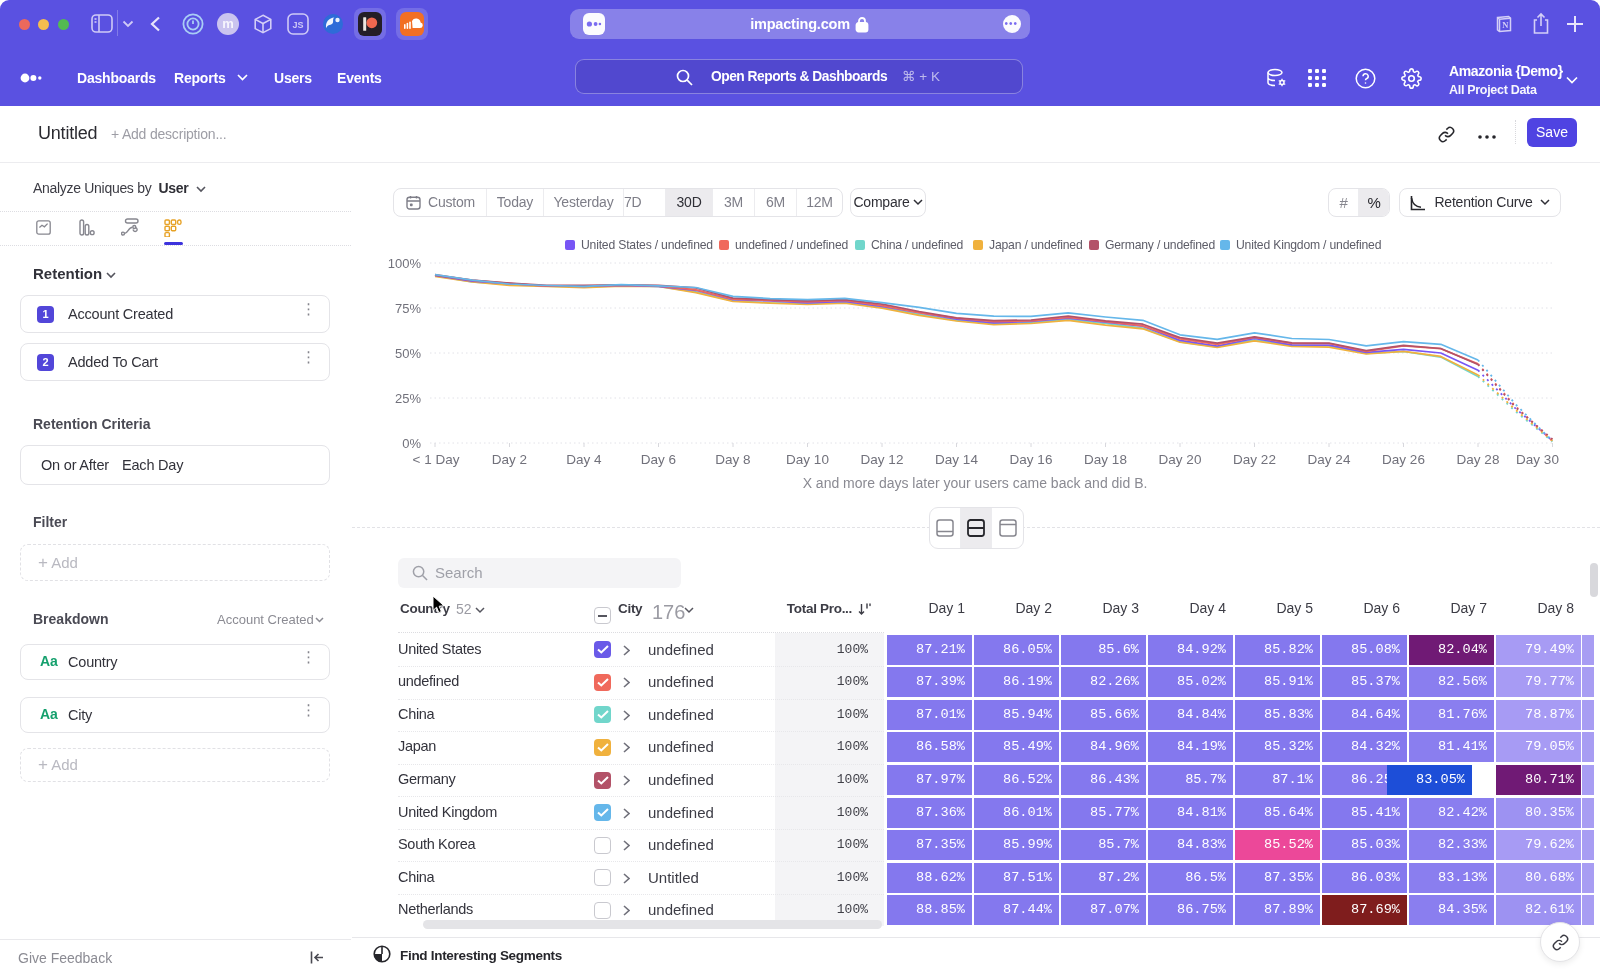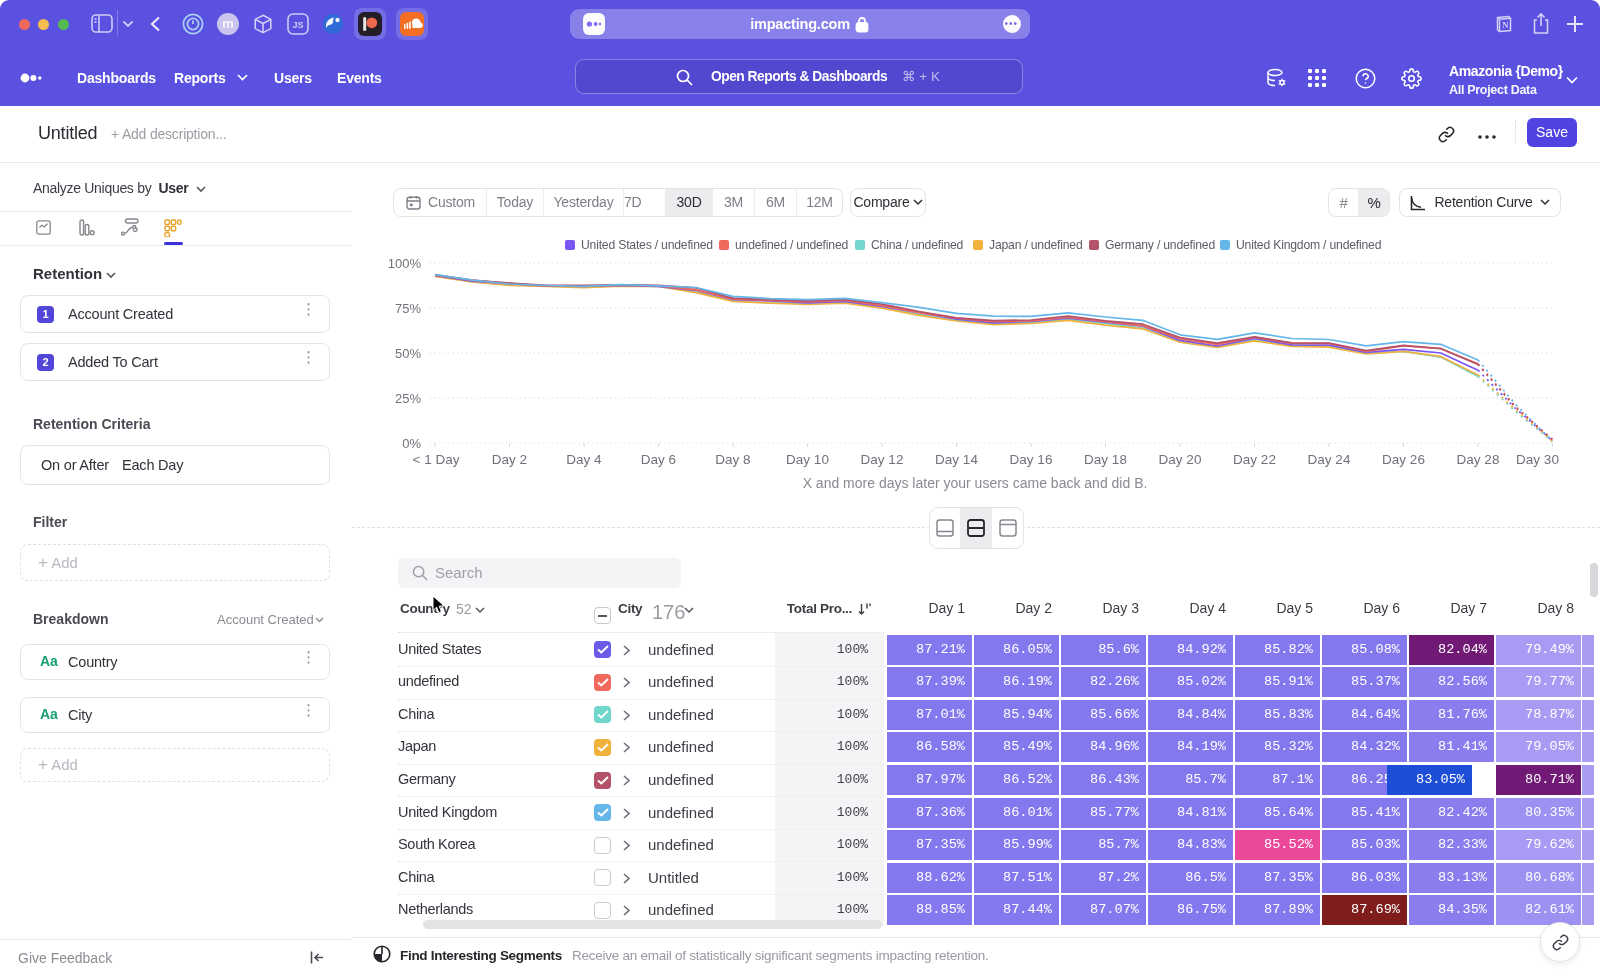--- a/index.html
+++ b/index.html
@@ -637,20 +637,19 @@
       <path d="M1 1 L1 15.5 L4.6 12.2 L6.8 17.6 L9.4 16.5 L7.2 11.2 L12 10.8 Z" fill="#000" stroke="#fff" stroke-width="1"></path>
     </svg>
 </div>
 <div id="botbar">
   <svg class="abs" style="left:21px;top:7px" width="18" height="18" viewBox="0 0 18 18">
     <circle cx="9" cy="9" r="7.8" fill="none" stroke="#26262b" stroke-width="1.6"></circle>
     <path d="M9 1.2 V9" stroke="#26262b" stroke-width="1.6" fill="none"></path>
     <path d="M9 9 H1.2 A7.8 7.8 0 0 0 9 16.8 Z" fill="#26262b"></path>
   </svg>
   <div class="abs" style="left:48px;top:10px;font-size:13.5px;font-weight:700;letter-spacing:-0.3px;color:#26262b">Find Interesting Segments</div>
-  <div class="abs" style="left:220px;top:10px;font-size:13.5px;letter-spacing:-0.25px;color:#9a9aa2">Receive an email of statistically significant segments impacting retention.</div>
 </div>
 <div class="abs" style="left:1540px;top:922px;width:40px;height:40px;border-radius:50%;background:#fff;border:1px solid #e4e4e7;box-shadow:0 2px 6px rgba(0,0,0,0.08)">
   <svg style="position:absolute;left:11px;top:11px" width="17" height="17" viewBox="0 0 24 24" fill="none" stroke="#3c3c45" stroke-width="2.1">
     <path d="M10 13a5 5 0 0 0 7.54.54l3-3a5 5 0 0 0-7.07-7.07l-1.72 1.71"></path>
     <path d="M14 11a5 5 0 0 0-7.54-.54l-3 3a5 5 0 0 0 7.07 7.07l1.71-1.71"></path>
   </svg>
 </div>
 
 </body></html>

